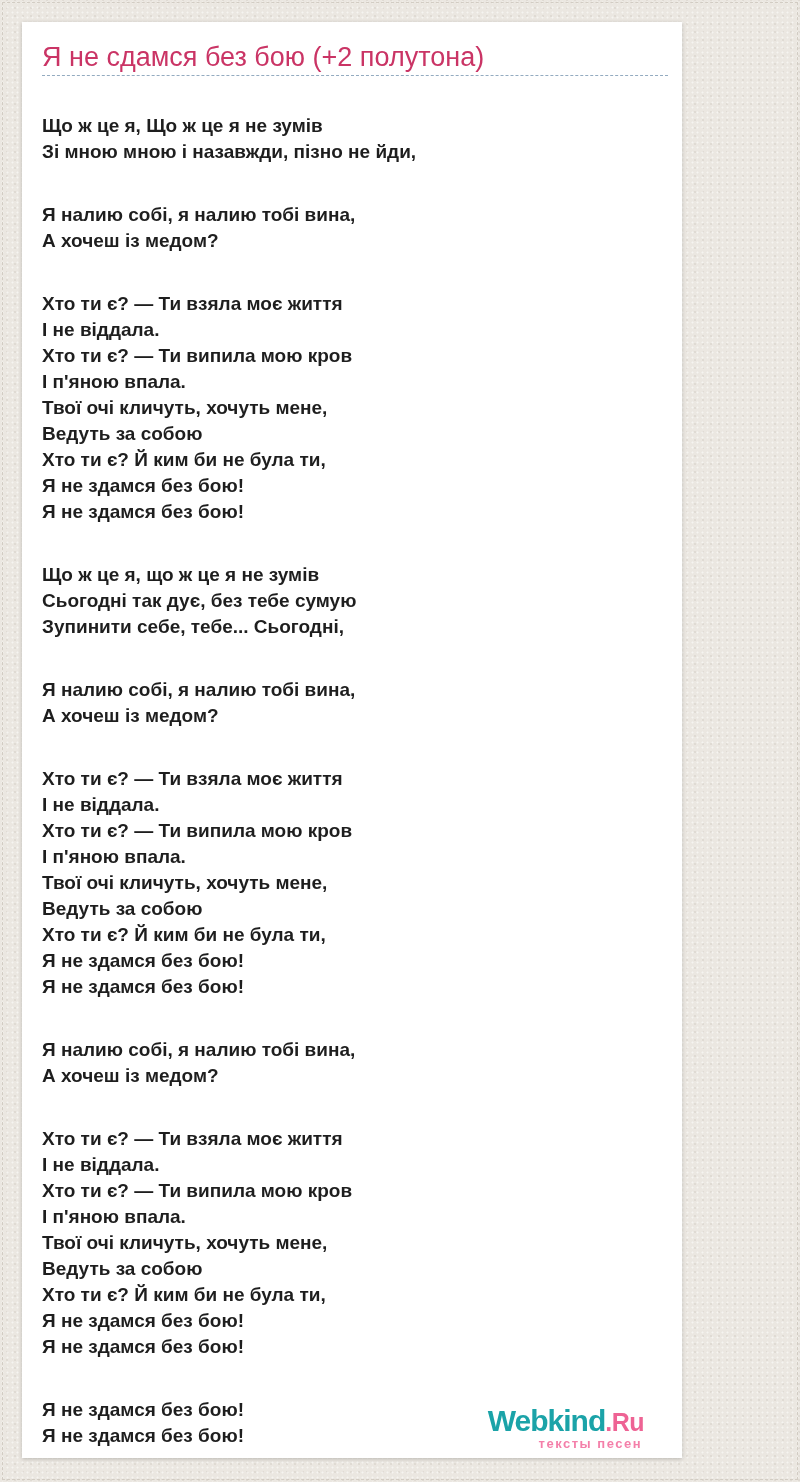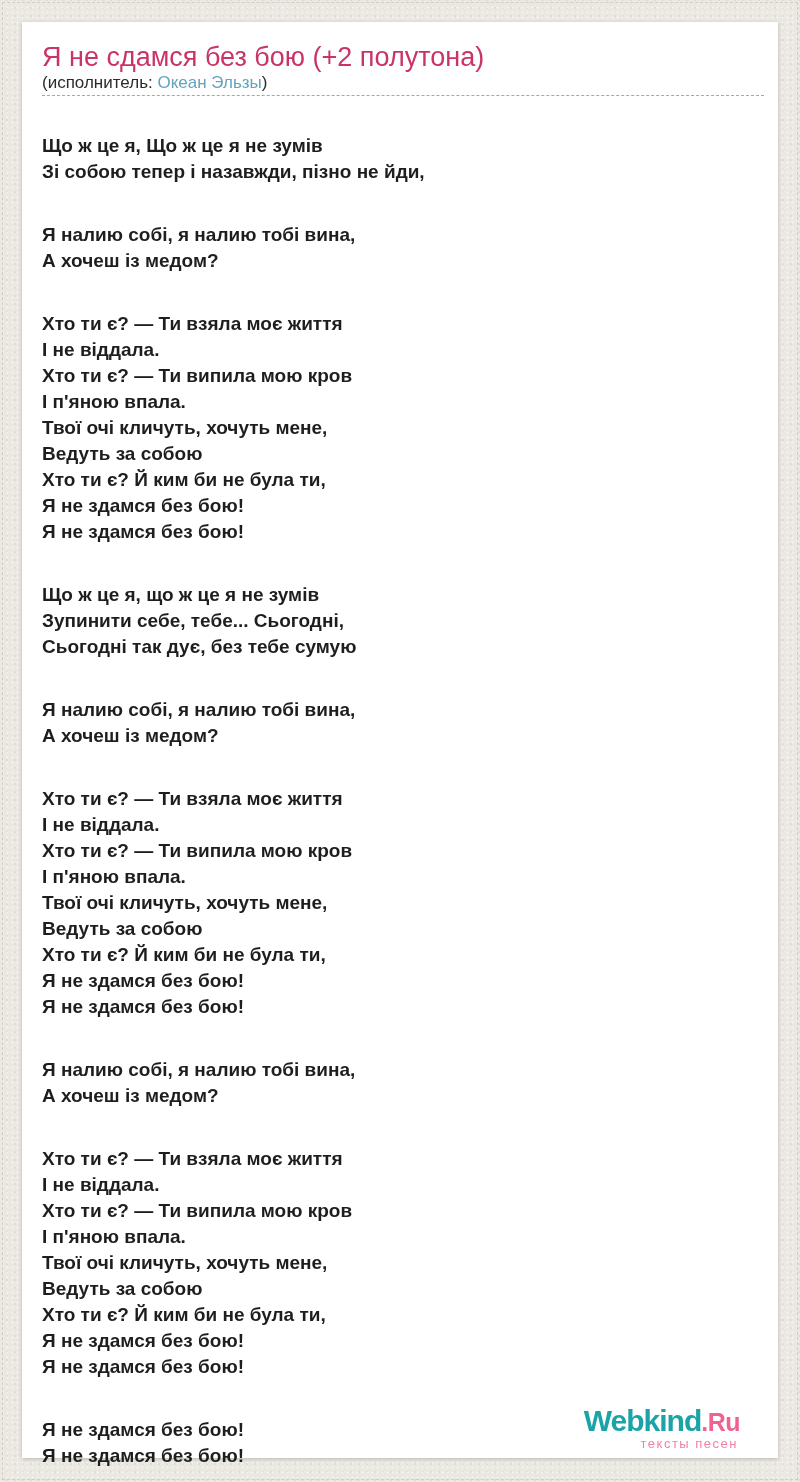--- a/index.html
+++ b/index.html
@@ -25,21 +25,21 @@
     background-position:0 0, 3px 4px;
   }
   .page-border{
     position:absolute; inset:2px;
     border:1px dashed #d2ccc3;
     pointer-events:none;
   }
   .card{
     position:absolute;
     left:22px; top:22px;
-    width:756px; height:1436px;
+    width:660px; height:1436px;
     background:#ffffff;
     box-shadow:0 1px 4px rgba(0,0,0,0.22);
     padding:20px 14px 0 20px;
   }
   .song-title{
     font-size:27px;
     font-weight:400;
     line-height:30px;
     color:var(--title-color);
     letter-spacing:0;
@@ -84,64 +84,63 @@
     color:var(--logo-teal);
   }
   .logo-suffix{
     font-size:25px;
     font-weight:700;
     letter-spacing:-0.5px;
     color:var(--logo-pink);
   }
   .logo-tagline{
     font-size:13px;
-    font-weight:400;
+    font-weight:700;
     letter-spacing:1.5px;
     color:var(--tagline-pink);
     margin-top:1px;
     margin-right:2px;
   }
 </style>
 </head>
 <body>
 
 <div class="page-border"></div>
 
 <div class="card">
 
   <h1 class="song-title">Я не сдамся без бою (+2 полутона)</h1>
 
-  <div class="artist-line"><span>(исполнитель: </span><a class="artist-link">Океан Эльзы</a><span>)</span></div>
 
   <div class="divider"></div>
 
   <div class="lyrics">
       <div class="stanza">
         <div class="line">Що ж це я, Що ж це я не зумів</div>
-        <div class="line">Зі собою тепер і назавжди, пізно не йди,</div>
+        <div class="line">Зі мною мною і назавжди, пізно не йди,</div>
       </div>
       <div class="stanza">
         <div class="line">Я налию собі, я налию тобі вина,</div>
         <div class="line">А хочеш із медом?</div>
       </div>
       <div class="stanza">
         <div class="line">Хто ти є? — Ти взяла моє життя</div>
         <div class="line">І не віддала.</div>
         <div class="line">Хто ти є? — Ти випила мою кров</div>
         <div class="line">І п'яною впала.</div>
         <div class="line">Твої очі кличуть, хочуть мене,</div>
         <div class="line">Ведуть за собою</div>
         <div class="line">Хто ти є? Й ким би не була ти,</div>
         <div class="line">Я не здамся без бою!</div>
         <div class="line">Я не здамся без бою!</div>
       </div>
       <div class="stanza">
         <div class="line">Що ж це я, що ж це я не зумів</div>
+        <div class="line">Сьогодні так дує, без тебе сумую</div>
         <div class="line">Зупинити себе, тебе... Сьогодні,</div>
-        <div class="line">Сьогодні так дує, без тебе сумую</div>
       </div>
       <div class="stanza">
         <div class="line">Я налию собі, я налию тобі вина,</div>
         <div class="line">А хочеш із медом?</div>
       </div>
       <div class="stanza">
         <div class="line">Хто ти є? — Ти взяла моє життя</div>
         <div class="line">І не віддала.</div>
         <div class="line">Хто ти є? — Ти випила мою кров</div>
         <div class="line">І п'яною впала.</div>

